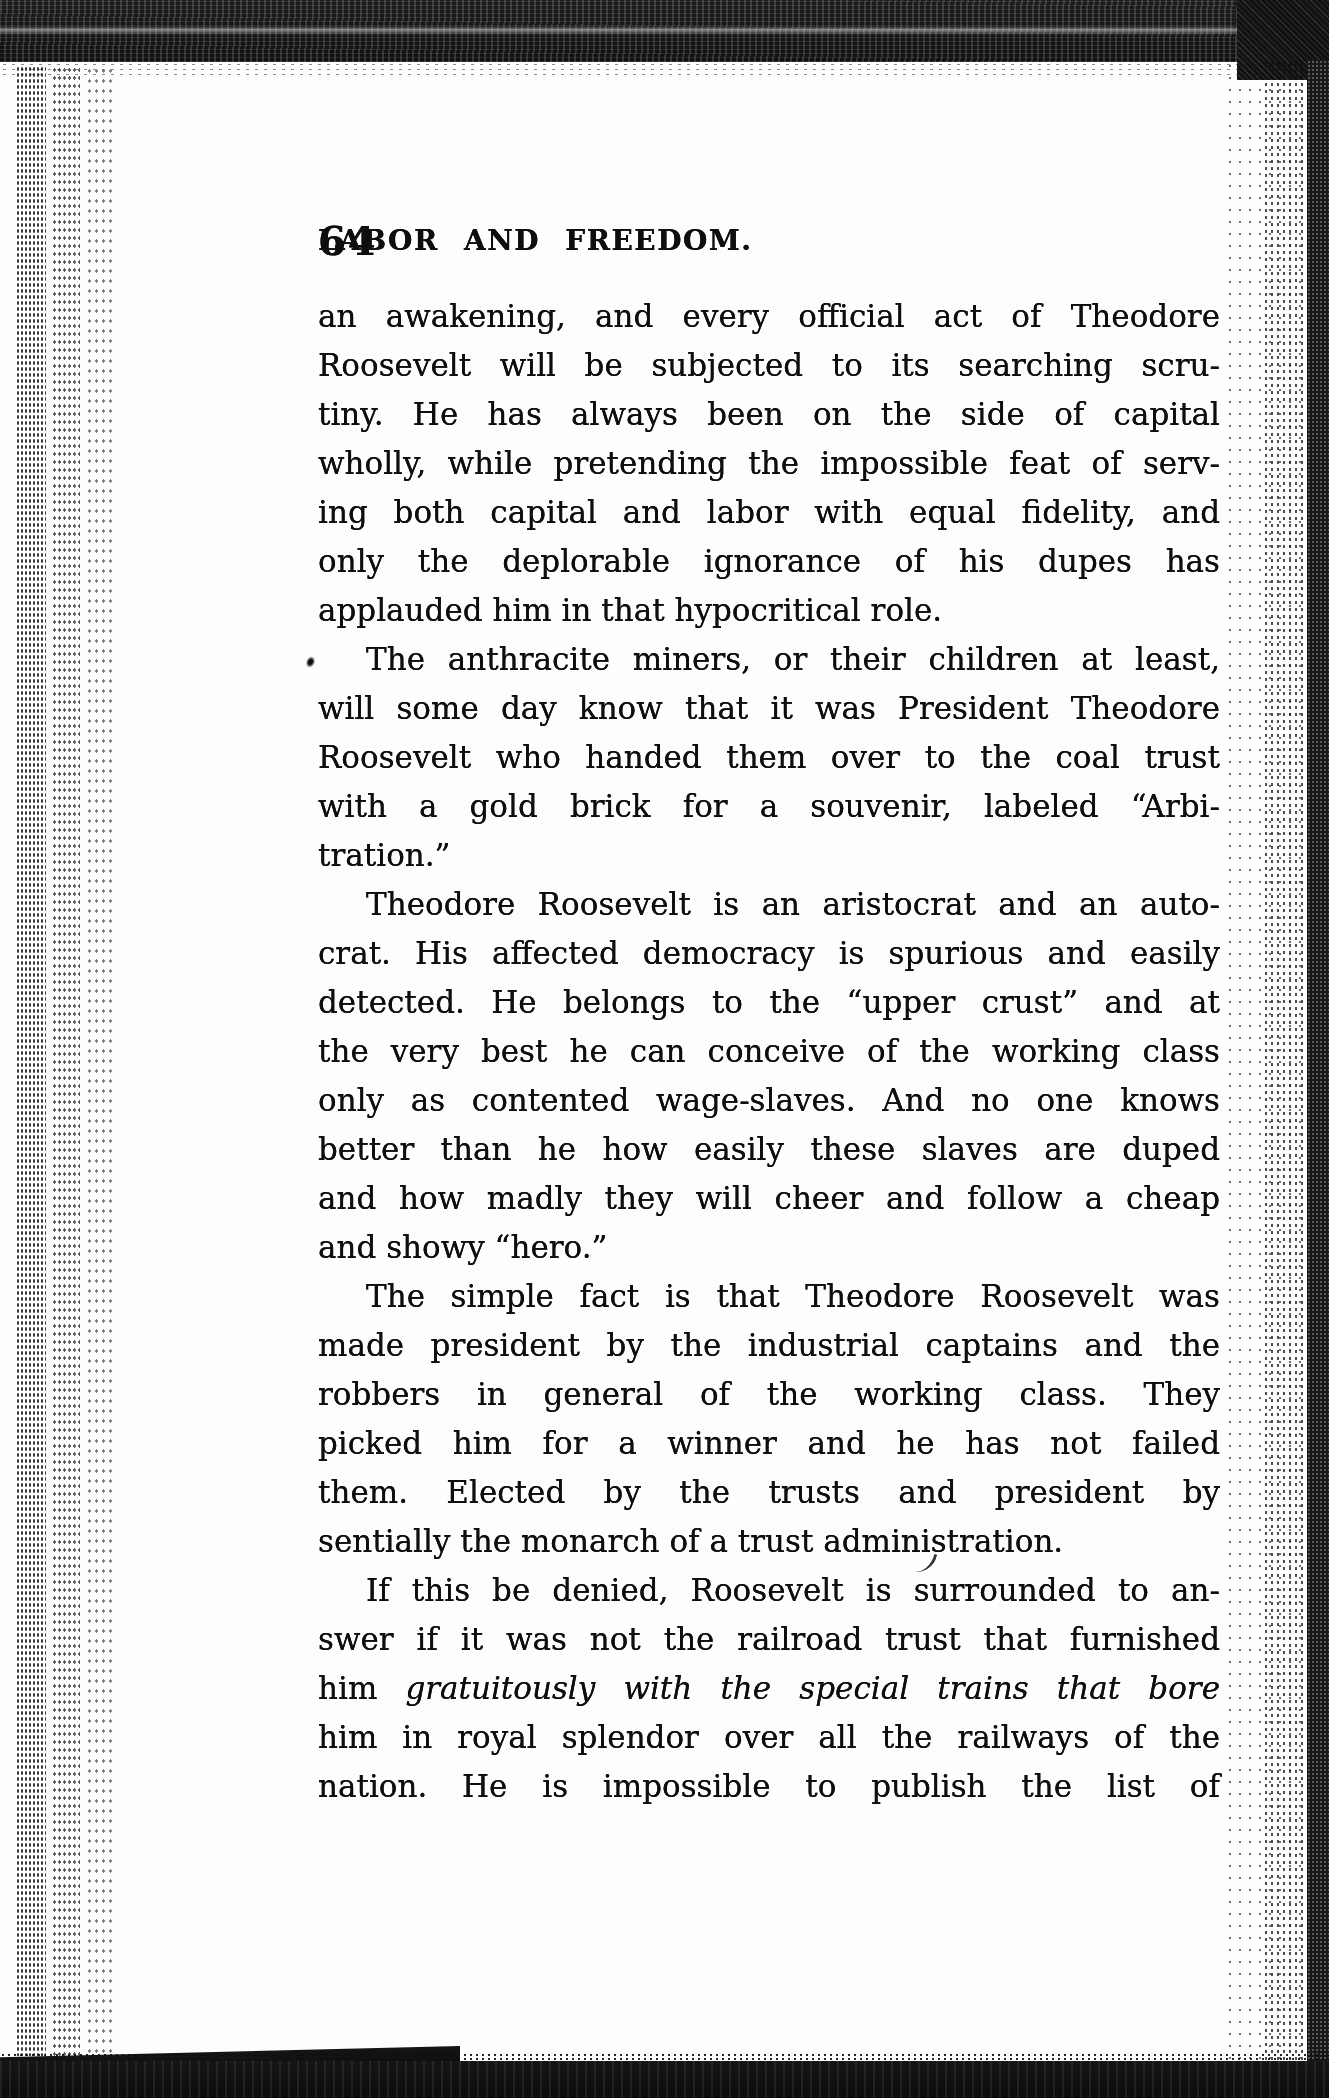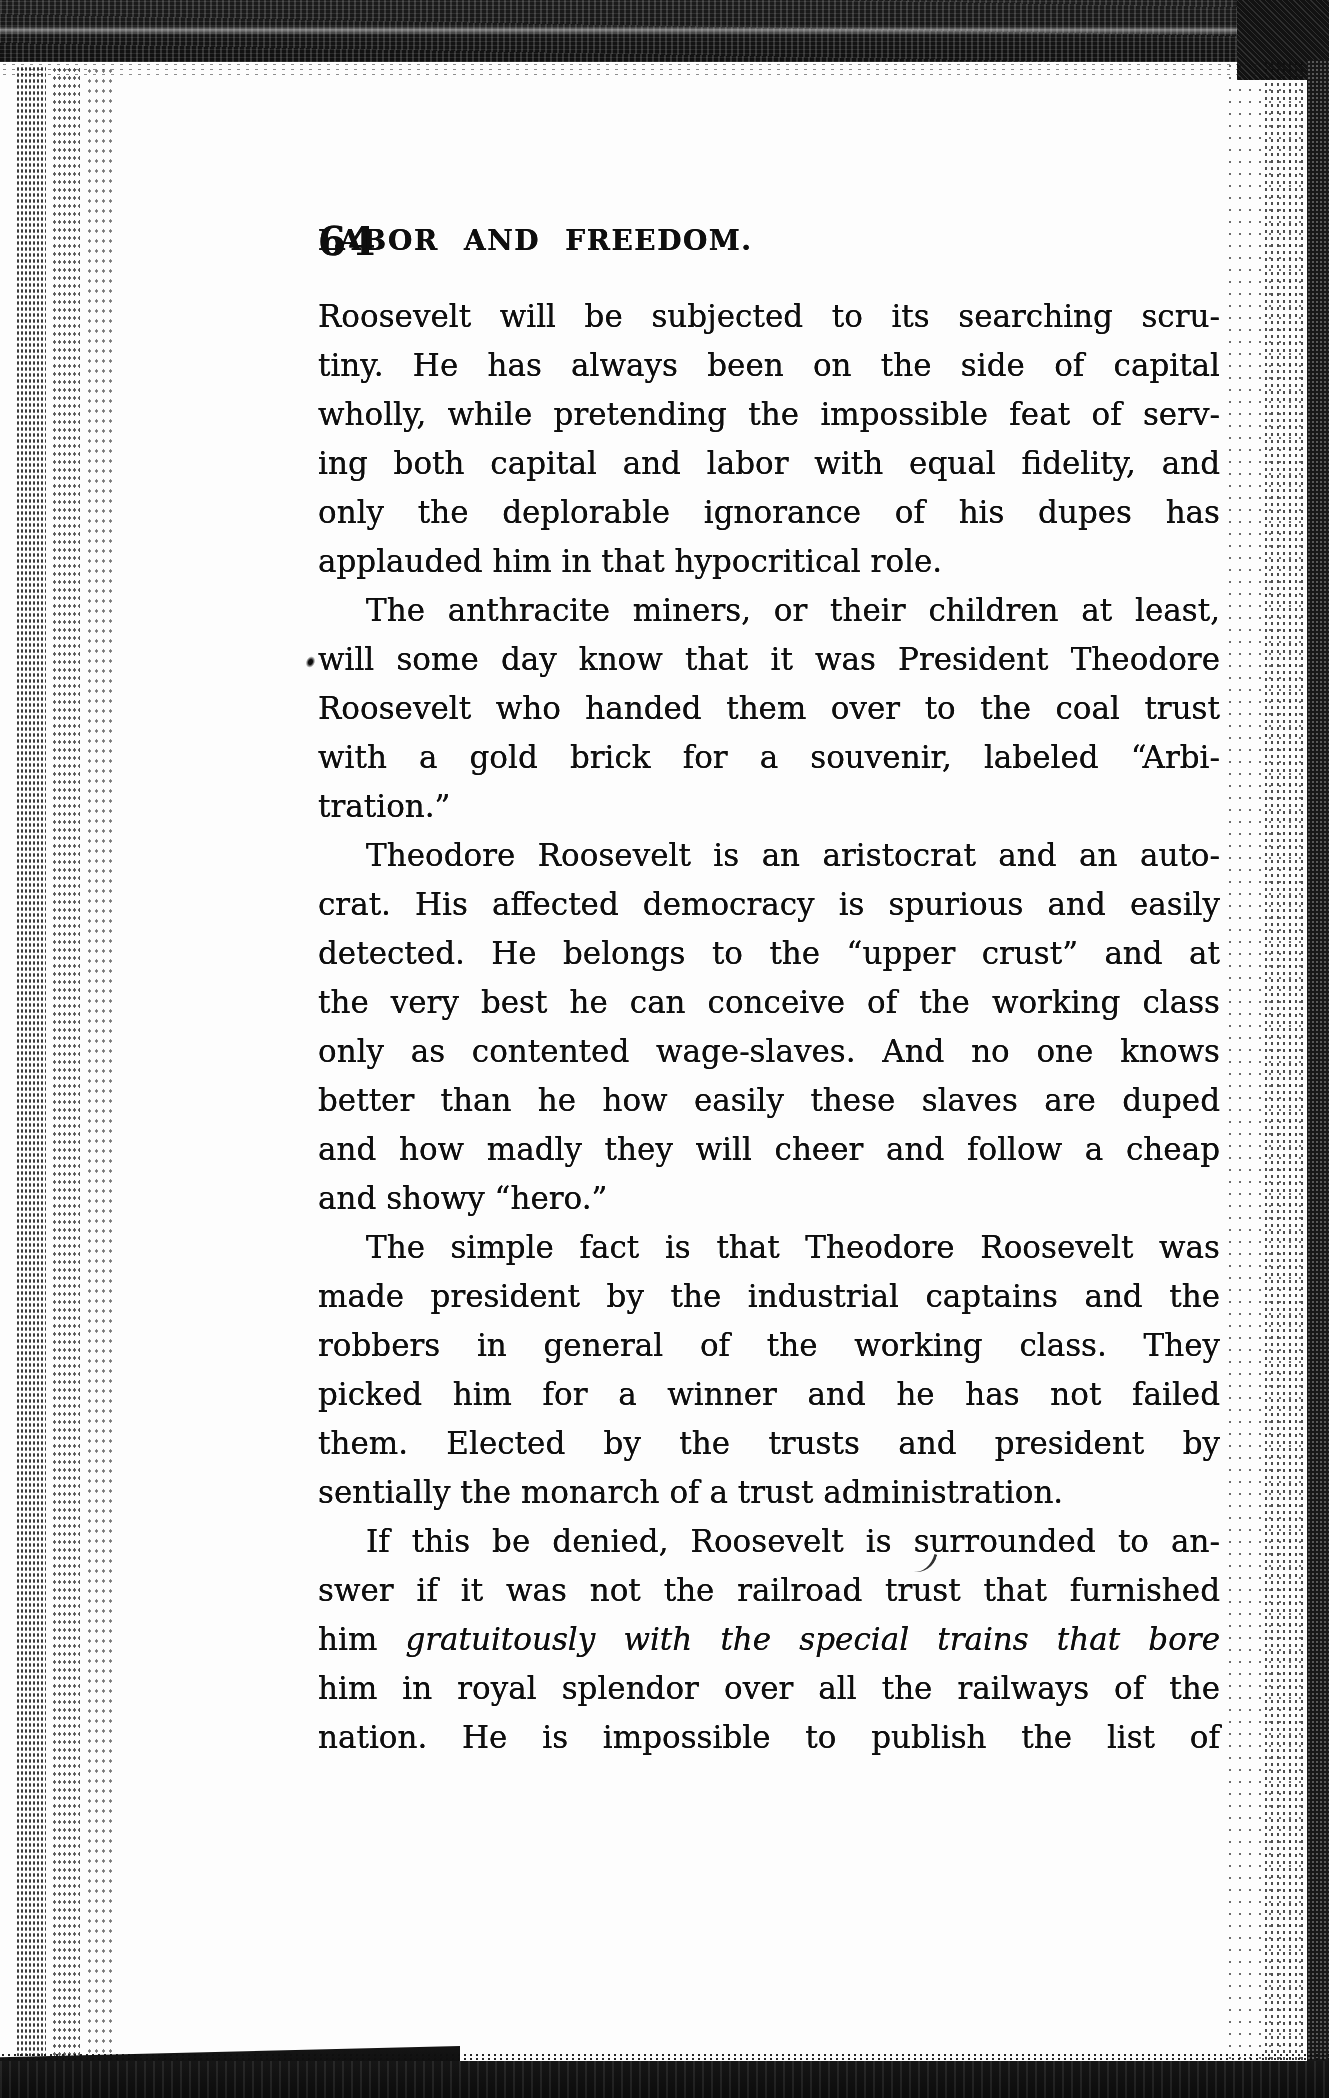--- a/index.html
+++ b/index.html
@@ -131,20 +131,21 @@
     <div class="re-solid"></div>
   </div>
 
   <header class="header">
     <span class="pagenum">64</span>
     <span class="title">LABOR AND FREEDOM.</span>
   </header>
 
   <main class="text-block">
       <div class="para">
+        <div class="line">an awakening, and every official act of Theodore</div>
         <div class="line">Roosevelt will be subjected to its searching scru-</div>
         <div class="line">tiny. He has always been on the side of capital</div>
         <div class="line">wholly, while pretending the impossible feat of serv-</div>
         <div class="line">ing both capital and labor with equal fidelity, and</div>
         <div class="line">only the deplorable ignorance of his dupes has</div>
         <div class="line lastleft">applauded him in that hypocritical role.</div>
       </div>
       <div class="para">
         <div class="line first">The anthracite miners, or their children at least,</div>
         <div class="line">will some day know that it was President Theodore</div>

